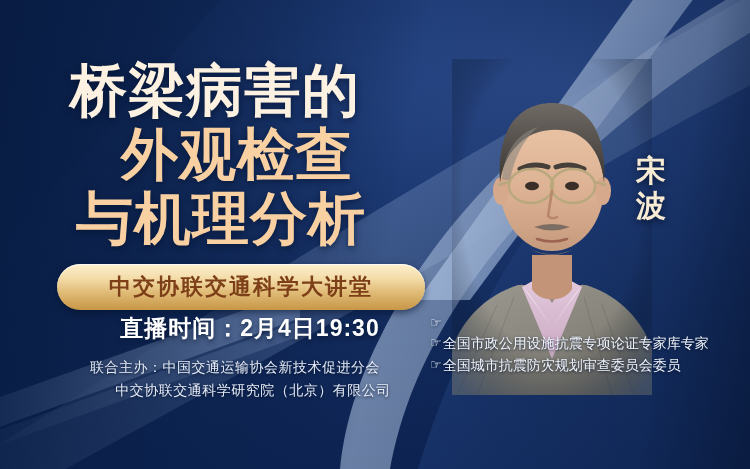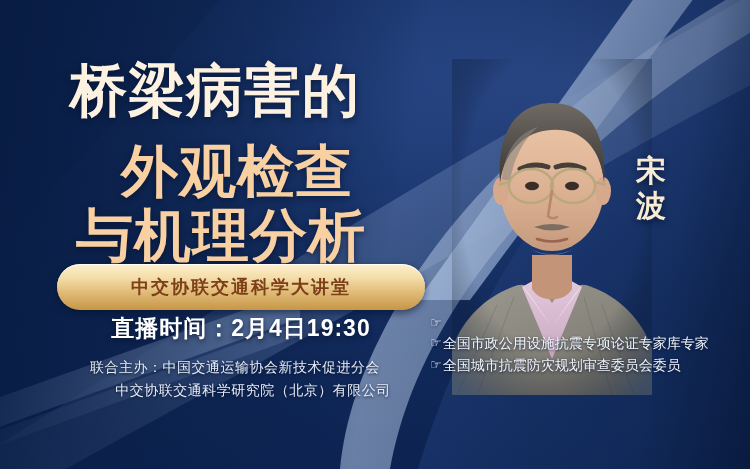--- a/index.html
+++ b/index.html
@@ -41,21 +41,21 @@
   }
   .tline-1{
     font-size:57px;
     color:#fdf2e1;
     margin-left:-22px;
     text-shadow:0 2px 7px rgba(3,14,40,0.65);
   }
   .tline-2{
     font-size:57px;
     color:#f8d0a2;
-    margin-top:24px;
+    margin-top:7px;
     margin-left:22px;
     text-shadow:0 2px 7px rgba(3,14,40,0.65);
   }
   .tline-3{
     font-size:57px;
     color:#f8d0a2;
     margin-top:7px;
     margin-left:-10px;
     text-shadow:0 2px 7px rgba(3,14,40,0.65);
   }
@@ -64,29 +64,29 @@
   .pill{
     position:absolute;left:57px;top:264px;
     width:368px;height:46px;
     border-radius:24px;
     background:linear-gradient(180deg,#fdf0cf 0%,#f3dba6 32%,#e0bb77 62%,#c79646 100%);
     box-shadow:0 3px 7px rgba(3,14,40,0.55), inset 0 1px 0 rgba(255,255,255,0.75);
     display:flex;align-items:center;justify-content:center;
     z-index:7;
   }
   .pill-text{
-    font-size:18px;font-weight:bold;letter-spacing:2px;
+    font-size:22px;font-weight:bold;letter-spacing:2px;
     color:#7d3f18;
     white-space:nowrap;
     font-family:Liberation Mono, monospace;
   }
 
   
   .livetime{
-    position:absolute;left:6px;top:313px;width:470px;
+    position:absolute;left:15px;top:313px;width:470px;
     text-align:center;
     font-size:23px;font-weight:bold;letter-spacing:1px;
     color:#ffffff;
     text-shadow:0 2px 5px rgba(3,14,40,0.7);
     z-index:7;
     white-space:nowrap;
   }
 
   
   .orgs{

